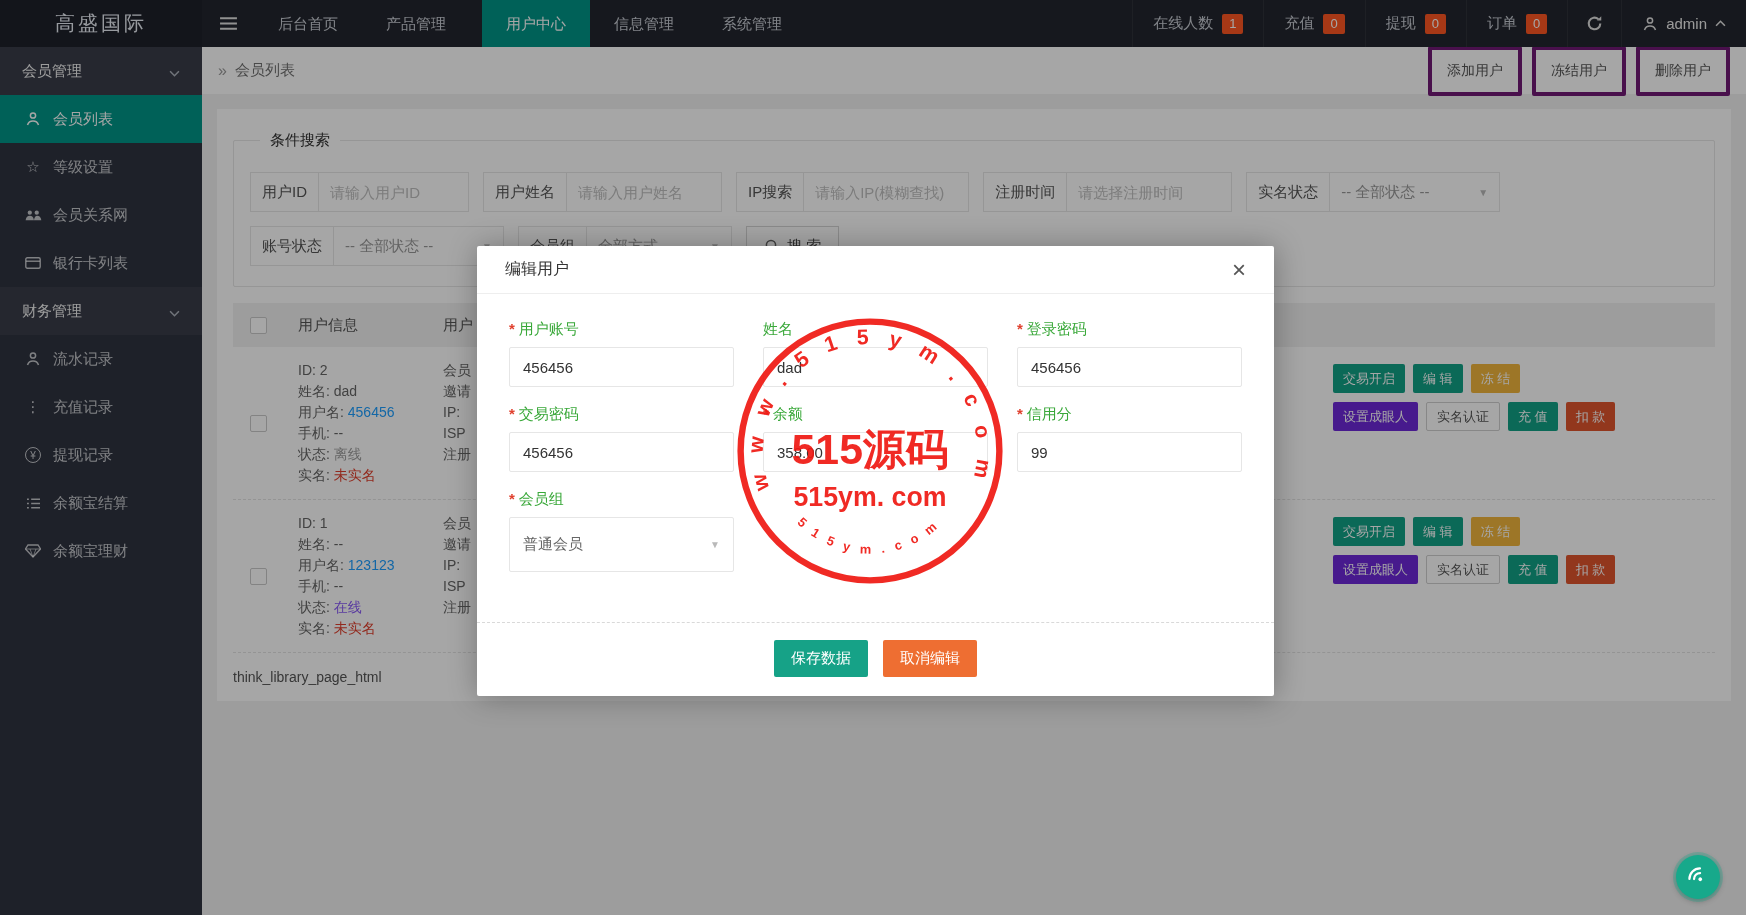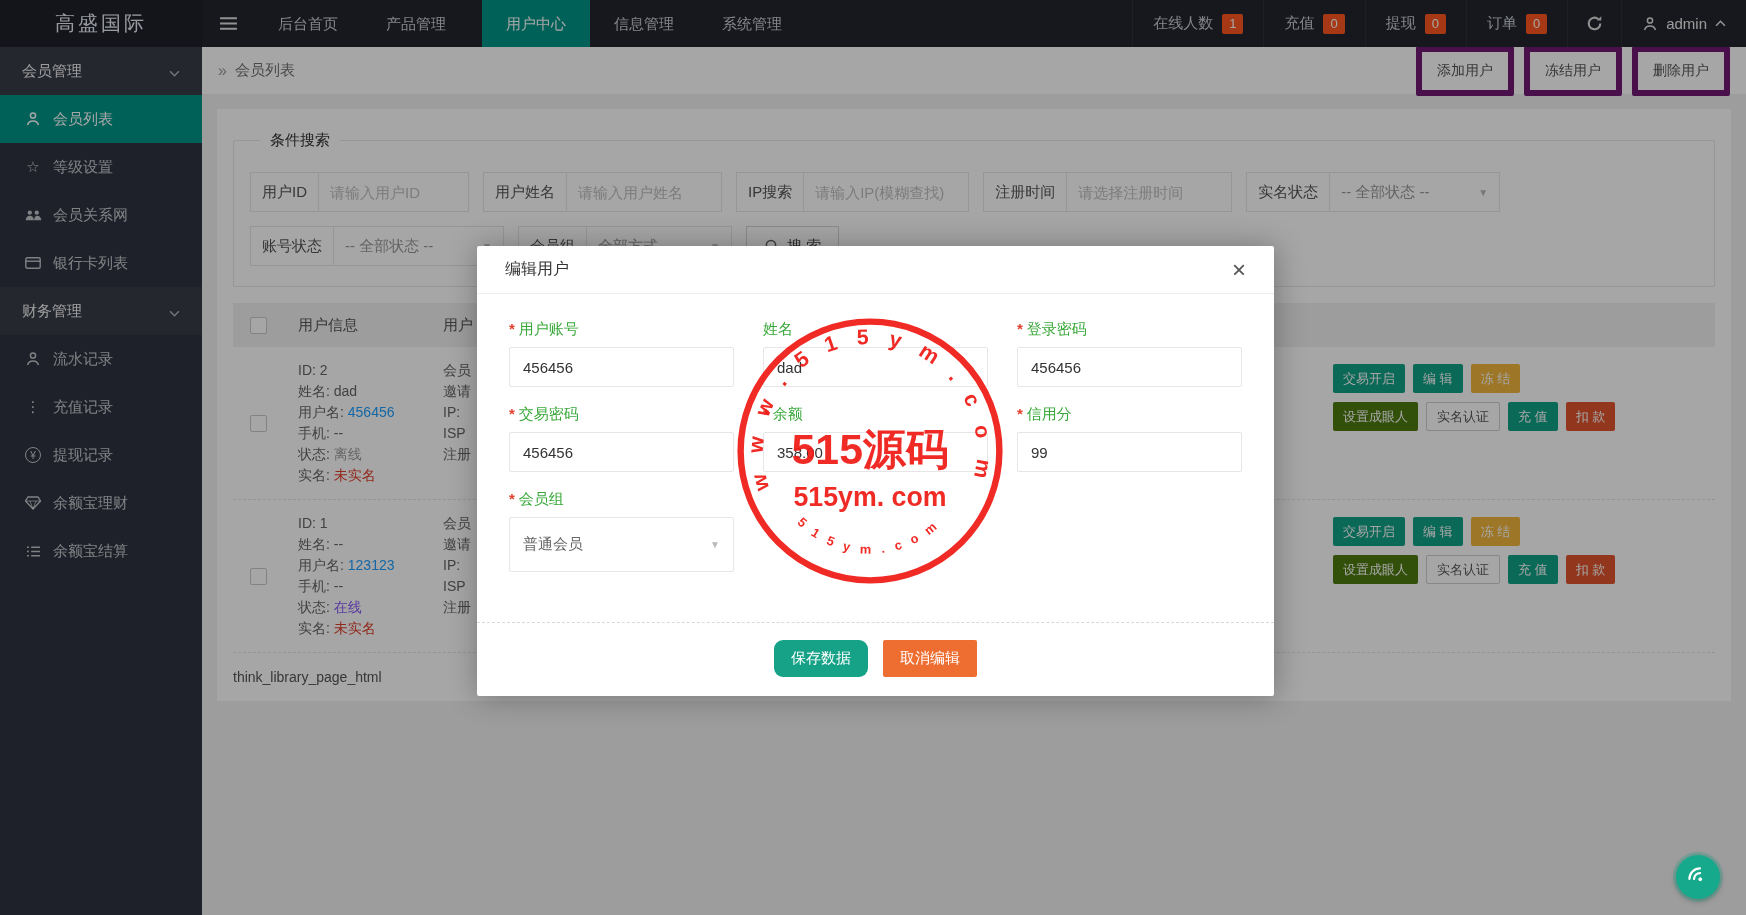--- a/index.html
+++ b/index.html
@@ -26,21 +26,21 @@
   .side-item { height:48px; display:flex; align-items:center; gap:11px; padding:0 0 0 24px; color:rgba(255,255,255,.72); font-size:15px; cursor:pointer; }
   .side-item.active { background:#009688; color:#fff; }
   .side-item .sicon { width:18px; display:flex; justify-content:center; align-items:center; font-size:15px; }
   .yen-circ { width:16px; height:16px; border:1px solid currentColor; border-radius:50%; display:flex; align-items:center; justify-content:center; font-size:10px; }
   
   .main { position:absolute; left:202px; top:47px; right:0; bottom:0; background:#F1F1F1; }
   .crumb-bar { height:47px; background:#fff; display:flex; align-items:center; padding:0 16px; }
   .crumb-sep { color:#999; margin-right:8px; font-size:16px; }
   .crumb { color:#707070; font-size:15px; }
   .crumb-actions { margin-left:auto; display:flex; gap:10px; }
-  .btn-outline { height:50px; padding:0 15px; border:6px solid #701a75; background:#fff; color:#555; font-size:14px; border-radius:2px; cursor:pointer; font-family:inherit; }
+  .btn-outline { height:50px; padding:0 15px; border:4px solid #701a75; background:#fff; color:#555; font-size:14px; border-radius:2px; cursor:pointer; font-family:inherit; }
   .panel { margin:15px; background:#fff; padding:16px; min-height:575px; }
   
   .search-fs { border:1px solid #E6E6E6; border-radius:2px; padding:8px 16px 20px; margin-top:6px; }
   .search-fs legend { padding:0 10px; margin-left:10px; font-size:15px; color:#333;margin-top:43px; }
   .search-row { display:flex; gap:14px; margin-top:14px; }
   .sg { display:flex; height:40px; }
   .sg-label { display:flex; align-items:center; padding:0 11px; border:1px solid #E6E6E6; background:#fff; color:#555; font-size:15px; white-space:nowrap; }
   .sg-input { border:1px solid #E6E6E6; border-left:none; padding:0 11px; font-size:15px; color:#666; outline:none; font-family:inherit; }
   .sg-input::placeholder { color:#BFBFBF; }
   .sg-select { border:1px solid #E6E6E6; border-left:none; display:flex; align-items:center; padding:0 11px; color:#999; font-size:15px; cursor:pointer; }
@@ -58,39 +58,39 @@
   .info-line, .detail-line { font-size:14px; color:#666; line-height:21px; }
   .v-link { color:#1E9FFF; cursor:pointer; }
   .v-muted { color:#9E9E9E; }
   .v-green { color:#8b5cf6; }
   .v-red { color:#E0402E; }
   .actions { display:flex; flex-direction:column; gap:9px; padding-top:4px; }
   .act-line { display:flex; gap:8px; }
   .btn-sm { height:29px; padding:0 10px; font-size:13px; color:#fff; border:none; border-radius:2px; cursor:pointer; white-space:nowrap; font-family:inherit; }
   .b-teal { background:#12A186; }
   .b-amber { background:#F2B63C; }
-  .b-orange { background:#4d7c0f; }
+  .b-orange { background:#6d28d9; }
   .b-danger { background:#E0552D; }
   .b-plain { background:#fff; border:1px solid #CFCFCF; color:#555; }
   .footer-text { font-size:14px; color:#555; margin-top:16px; }
   
   .overlay { position:absolute; inset:0; background:rgba(0,0,0,0.35); z-index:30; }
   .modal { position:absolute; left:477px; top:246px; width:797px; background:#fff; z-index:40; box-shadow:1px 1px 30px rgba(0,0,0,.3); border-radius:2px; }
   .modal-head { height:48px; display:flex; align-items:center; padding:0 28px; border-bottom:1px solid #EEE; font-size:16px; color:#333; }
   .modal-close { margin-left:auto; font-size:24px; color:#555; line-height:1; cursor:pointer; }
   .modal-body { padding:26px 32px 0; }
   .m-row { display:flex; justify-content:space-between; margin-bottom:18px; }
   .m-field { width:225px; }
   .m-label { font-size:15px; color:#39A839; margin-bottom:8px; }
   .req { color:#E0402E; margin-right:4px; font-weight:bold; }
   .m-input { width:100%; height:40px; border:1px solid #E6E6E6; border-radius:2px; padding:0 13px; font-size:15px; color:#333; outline:none; font-family:inherit; }
   .m-select { width:225px; height:55px; border:1px solid #E6E6E6; border-radius:2px; display:flex; align-items:center; padding:0 13px; color:#666; font-size:15px; cursor:pointer; }
   .modal-hr { border-top:1px dashed #D9D9D9; margin-top:50px; }
   .modal-foot { display:flex; justify-content:center; gap:15px; padding:17px 0 19px; }
-  .btn-save { background:#16A287; color:#fff; height:37px; padding:0 17px; font-size:15px; border:none; border-radius:9px; cursor:pointer; font-family:inherit; }
+  .btn-save { background:#16A287; color:#fff; height:37px; padding:0 17px; font-size:15px; border:none; border-radius:2px; cursor:pointer; font-family:inherit; }
   .btn-cancel { background:#EE6E32; color:#fff; height:37px; padding:0 17px; font-size:15px; border:none; border-radius:2px; cursor:pointer; font-family:inherit; }
   
   .stamp { position:absolute; left:731px; top:312px; width:278px; height:278px; z-index:50; opacity:.92; pointer-events:none; }
   
   .float-btn { position:absolute; left:1676px; top:855px; width:44px; height:44px; border-radius:50%; background:#17A98B; z-index:60; display:flex; align-items:center; justify-content:center; box-shadow:0 0 0 3px rgba(23,169,139,.3), 0 2px 6px rgba(0,0,0,.3); cursor:pointer; }
 </style>
 </head>
 <body>
 
 <div class="navbar">
@@ -205,37 +205,37 @@
     <span>充值记录</span>
   </div>
   <div class="side-item">
     <span class="sicon">
         <span class="yen-circ">¥</span>
       </span>
     <span>提现记录</span>
   </div>
   <div class="side-item">
     <span class="sicon">
-        <svg viewBox="0 0 16 14" width="16" height="14">
-          <path d="M3 1h10l2.5 4L8 13 0.5 5z" fill="none" stroke="currentColor" stroke-width="1.3"></path>
-          <path d="M0.5 5h15M8 13 5 5M8 13 11 5" stroke="currentColor" stroke-width="0.8" fill="none"></path>
-        </svg>
-      </span>
-    <span>余额宝理财</span>
-  </div>
-  <div class="side-item">
-    <span class="sicon">
         <svg viewBox="0 0 16 14" width="15" height="13">
           <g stroke="currentColor" stroke-width="1.6" fill="none">
             <path d="M1 2.5h2M1 7h2M1 11.5h2"></path>
             <path d="M5.5 2.5H15M5.5 7H15M5.5 11.5H15"></path>
           </g>
         </svg>
       </span>
     <span>余额宝结算</span>
+  </div>
+  <div class="side-item">
+    <span class="sicon">
+        <svg viewBox="0 0 16 14" width="16" height="14">
+          <path d="M3 1h10l2.5 4L8 13 0.5 5z" fill="none" stroke="currentColor" stroke-width="1.3"></path>
+          <path d="M0.5 5h15M8 13 5 5M8 13 11 5" stroke="currentColor" stroke-width="0.8" fill="none"></path>
+        </svg>
+      </span>
+    <span>余额宝理财</span>
   </div>
 </div>
 
 <div class="main">
   <div class="crumb-bar">
     <span class="crumb-sep">»</span>
     <span class="crumb">会员列表</span>
     <div class="crumb-actions">
       <button class="btn-outline">添加用户</button>
       <button class="btn-outline">冻结用户</button>

